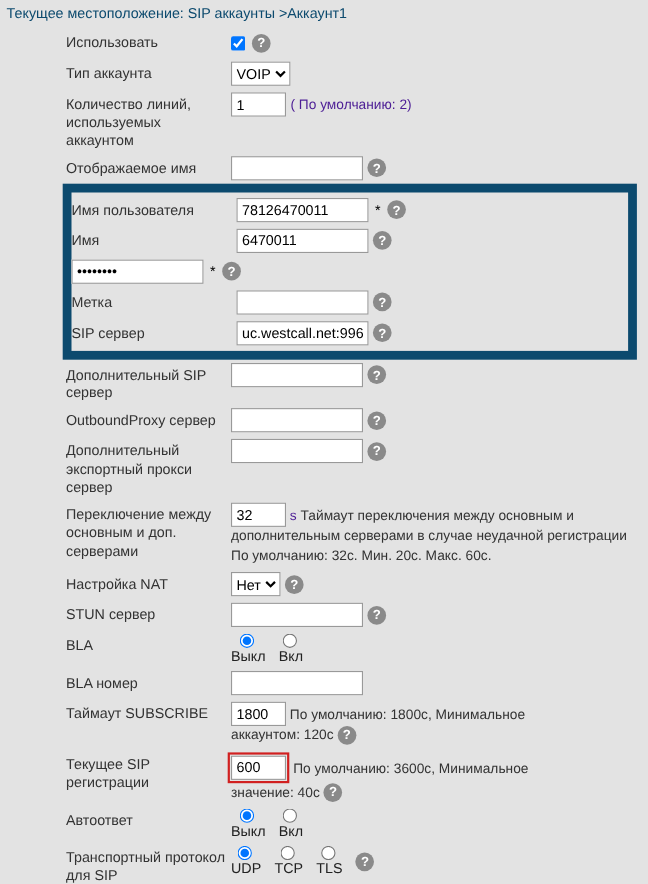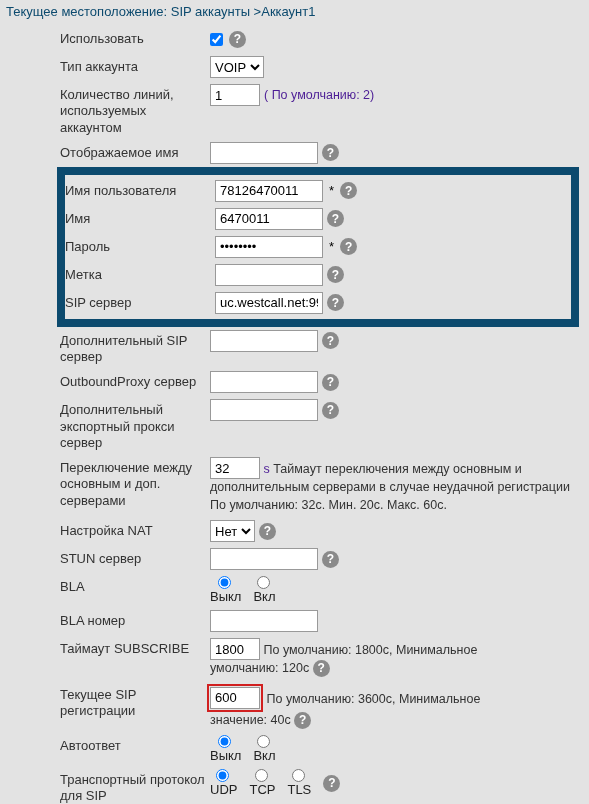--- a/index.html
+++ b/index.html
@@ -49,21 +49,21 @@
     flex: 1;
   }
   input[type=text], input[type=password] {
     height: 22px;
     border: 1px solid #999;
     background: #fff;
     padding: 2px 4px;
     font-size: 13px;
     font-family: inherit;
   }
-  .txt-wide { width: 108px; }
+  .txt-wide { width: 120px; }
   .txt-small { width: 50px; }
   select {
     height: 22px;
     border: 1px solid #999;
     background: #fff;
     font-size: 13px;
     font-family: inherit;
   }
   input[type=checkbox], input[type=radio] {
     margin: 0 2px 0 0;
@@ -174,21 +174,20 @@
 
       <div class="row">
         <div class="label">Имя</div>
         <div class="field">
           <input type="text" class="txt-wide" value="6470011" style="">
           <span class="help">?</span>
         </div>
       </div>
 
       <div class="row">
-        <div class="label">Пароль</div>
         <div class="field">
           <input type="text" class="txt-wide" value="••••••••" style="">
           <span class="asterisk">*</span>
           <span class="help">?</span>
         </div>
       </div>
 
       <div class="row">
         <div class="label">Метка</div>
         <div class="field">
@@ -279,21 +278,21 @@
         <input type="text" class="txt-wide" value="" style="">
       </div>
     </div>
 
     <div class="row">
       <div class="label">Таймаут SUBSCRIBE</div>
       <div class="field-wrap">
         <div class="suffix-block" style="margin-left:0;">
           <input type="text" class="txt-small" value="1800" style="">
           <span class="inline-after">По умолчанию: 1800с, Минимальное</span><br>
-          <span>умолчанию: 120с</span>
+          <span>аккаунтом: 120с</span>
           <span class="help">?</span>
         </div>
       </div>
     </div>
 
     <div class="row">
       <div class="label">Текущее SIP регистрации</div>
       <div class="field-wrap">
         <div class="suffix-block" style="margin-left:0;">
           <span class="highlight-single">

